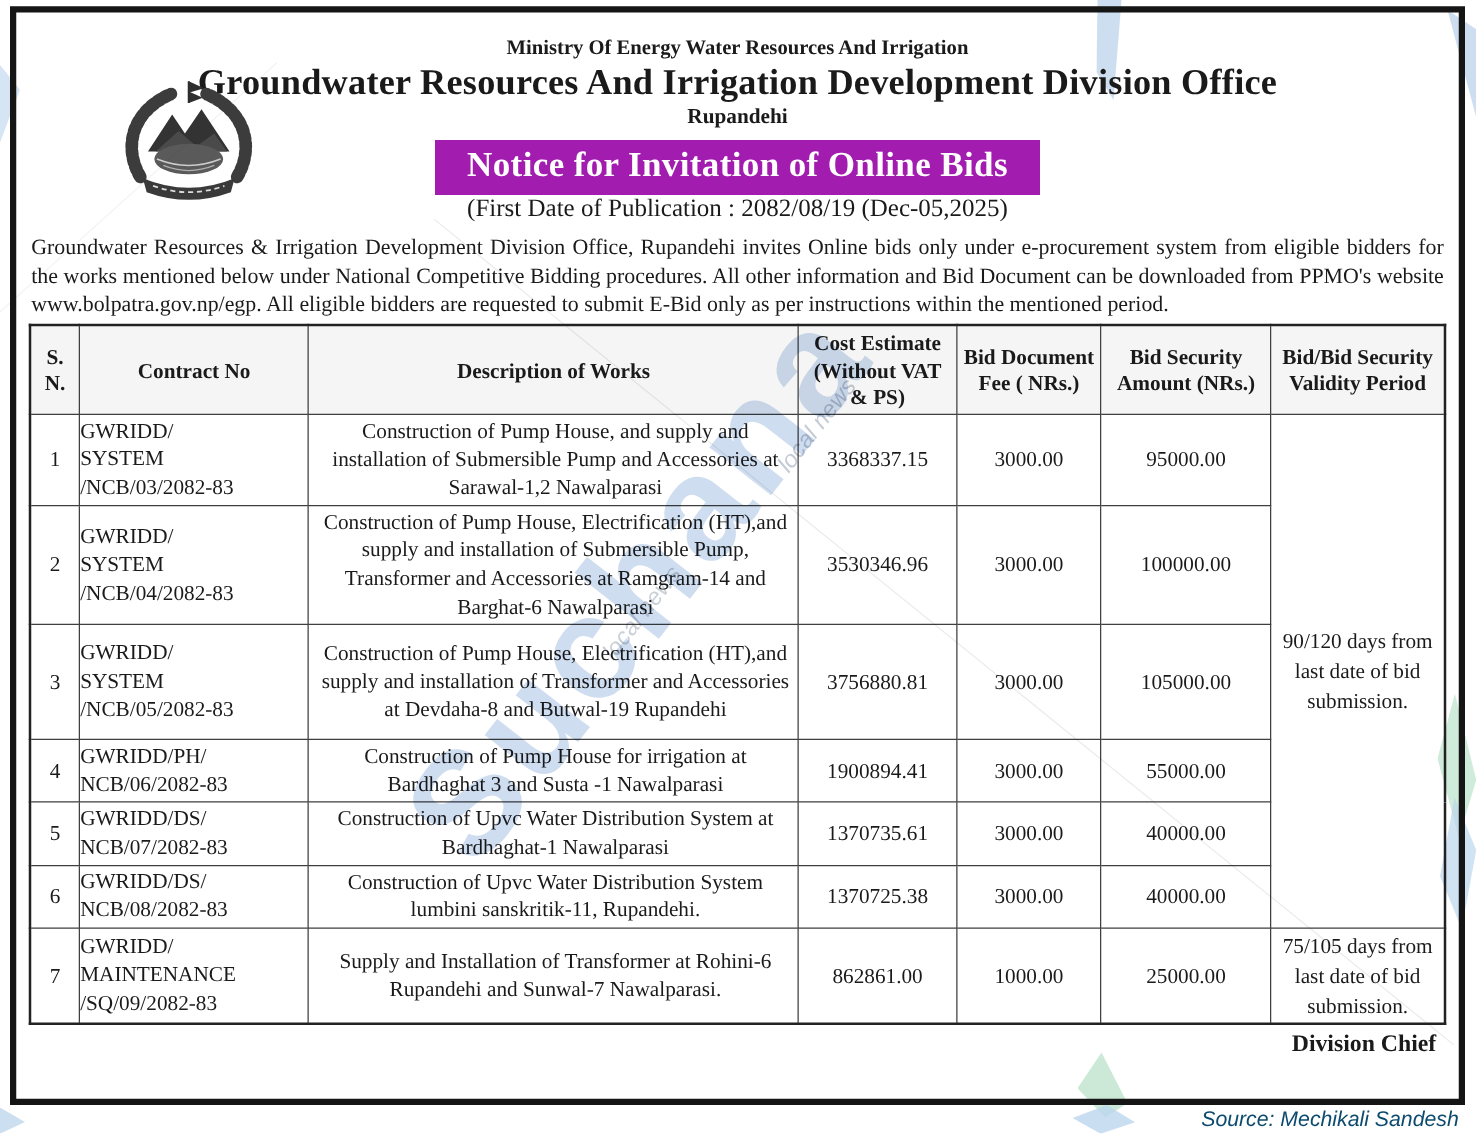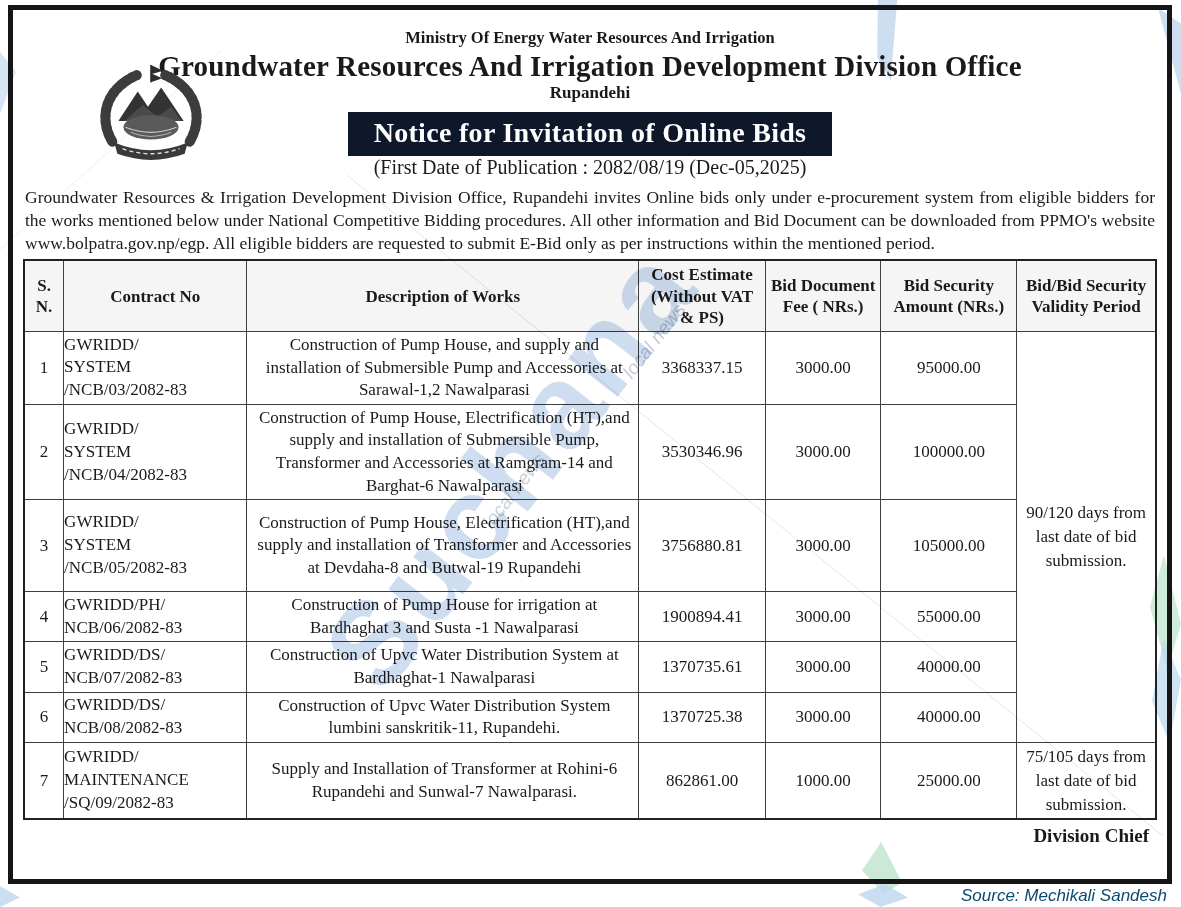--- a/index.html
+++ b/index.html
@@ -41,21 +41,21 @@
     border:5px solid #151515; background:transparent; z-index:1;
   }
   .doc-inner { position:relative; width:100%; height:100%; padding:6px 10px 0 10px; }
   
   .hdr { text-align:center; position:relative; }
   .gov-name   { font-size:18px;   font-weight:bold; padding-top:4px; }
   .ministry   { font-size:16.5px; font-weight:bold; margin-top:12px; }
   .office     { font-size:29px;   font-weight:bold; margin-top:2px; letter-spacing:.2px; }
   .district   { font-size:17px;   font-weight:bold; }
   .banner {
-    display:inline-block; background:#0f172a; color:#ffffff; font-weight:bold;
+    display:inline-block; background:#a21caf; color:#ffffff; font-weight:bold;
     font-size:28px; padding:5px 26px 7px; margin-top:9px; letter-spacing:.3px;
   }
   .pub-line   { font-size:20px; font-weight:normal; }
   .logo-wrap  { position:absolute; left:58px; top:36px; width:140px; height:102px; }
   
   .intro {
     font-size:17.5px; line-height:1.3; text-align:justify; margin:7px 2px 5px 2px;
   }
   .intro b { font-weight:normal; }
   

